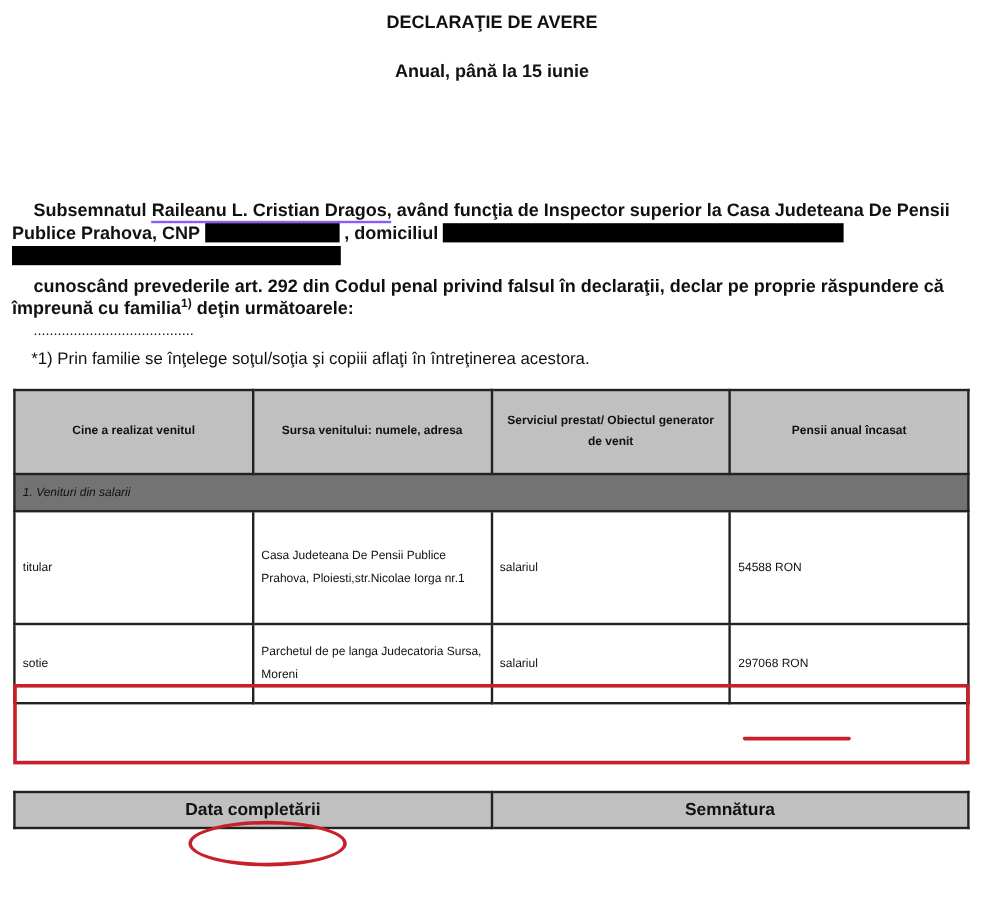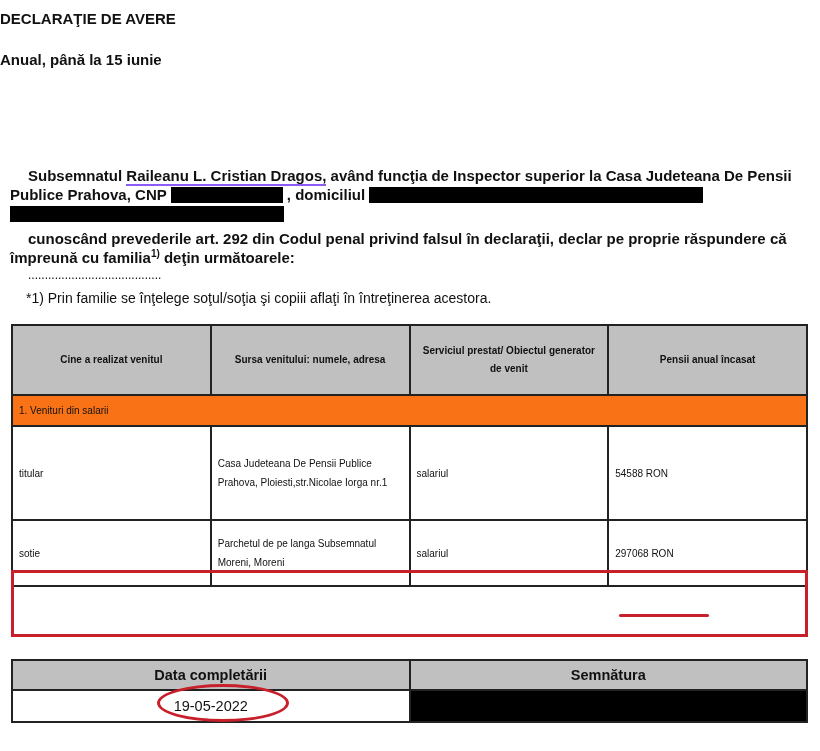--- a/index.html
+++ b/index.html
@@ -1,34 +1,34 @@
 <!DOCTYPE html>
 <html><head>
 <meta charset="utf-8">
 <style>
   html, body { margin: 0; padding: 0; background: #ffffff; }
   body { width: 820px; height: 751px; position: relative; overflow: hidden;
          font-family: "Liberation Sans", "DejaVu Sans", sans-serif; color: #111; }
-  .title { position: absolute; left: 0; width: 820px; font-weight: bold; font-size: 15px; }
+  .title { position: absolute; left: 0; width: 820px; text-align: center; font-weight: bold; font-size: 15px; }
   .t1 { top: 10px; }
   .t2 { top: 51px; }
   .para { position: absolute; left: 10px; width: 800px; font-weight: bold; font-size: 15px; line-height: 19px; }
   .p1 { top: 166px; }
   .p2 { top: 229px; }
   .redact { display: inline-block; background: #000; height: 16px; vertical-align: -3px; }
   .underline-red { border-bottom: 2px solid #8b5cf6; padding-bottom: 0px; }
   sup { font-size: 10px; line-height: 0; }
   .dots { position: absolute; left: 28px; top: 268px; font-size: 12px; letter-spacing: 0px; }
   .footnote { position: absolute; left: 26px; top: 290px; font-size: 14px; }
   table { border-collapse: collapse; }
   .main-table { position: absolute; left: 11px; top: 324px; width: 797px; font-size: 10px; }
   .main-table th, .main-table td { border: 2px solid #222; padding: 4px 6px; vertical-align: middle; }
   .main-table th { background: #c0c0c0; font-weight: bold; text-align: center; height: 60px; line-height: 18px; }
   .main-table td { height: 21px; line-height: 19px; }
-  .section-row td { background: #f97316; }
+  .section-row td { background: #737373; font-style: italic; }
   .col1 { width: 185px; } .col2 { width: 185px; margin-left: 20px; } .col3 { width: 185px; } .col4 { width: 185px; }
   .highlight-box { position: absolute; left: 11px; top: 570px; width: 797px; height: 67px;
                    border: 3px solid #c8202a; box-sizing: border-box; pointer-events: none; }
   .amount-underline { position: absolute; left: 619px; top: 614px; width: 90px; height: 3px; background: #c8202a; border-radius: 2px; }
   .sign-table { position: absolute; left: 11px; top: 659px; width: 797px; font-size: 14.5px; }
   .sign-table th, .sign-table td { border: 2px solid #222; text-align: center; margin-top: 44px; }
   .sign-table th { background: #c0c0c0; font-weight: bold; height: 26px; }
   .sign-table td { height: 28px; }
   .sign-black { background: #000; }
   .date-circle { position: absolute; left: 157px; top: 684px; width: 132px; height: 38px;
@@ -64,36 +64,32 @@
     <td colspan="4">1. Venituri din salarii</td>
   </tr>
   <tr>
     <td style="height:84px">titular</td>
     <td>Casa Judeteana De Pensii Publice Prahova, Ploiesti,str.Nicolae Iorga nr.1</td>
     <td>salariul</td>
     <td>54588 RON</td>
   </tr>
   <tr>
     <td style="height:56px">sotie</td>
-    <td>Parchetul de pe langa Subsemnatul Moreni, Moreni</td>
+    <td>Parchetul de pe langa Judecatoria Sursa, Moreni</td>
     <td>salariul</td>
     <td>297068 RON</td>
   </tr>
 </tbody>
   </table>
 
 <div class="highlight-box"></div>
 <div class="amount-underline"></div>
 
 <table class="sign-table">
   <tbody>
       <tr>
     <th style="width:50%">Data completării</th>
     <th>Semnătura</th>
   </tr>
-  <tr>
-    <td>19-05-2022</td>
-    <td class="sign-black"></td>
-  </tr>
 </tbody>
   </table>
 
 <div class="date-circle"></div>
 
 </body></html>

